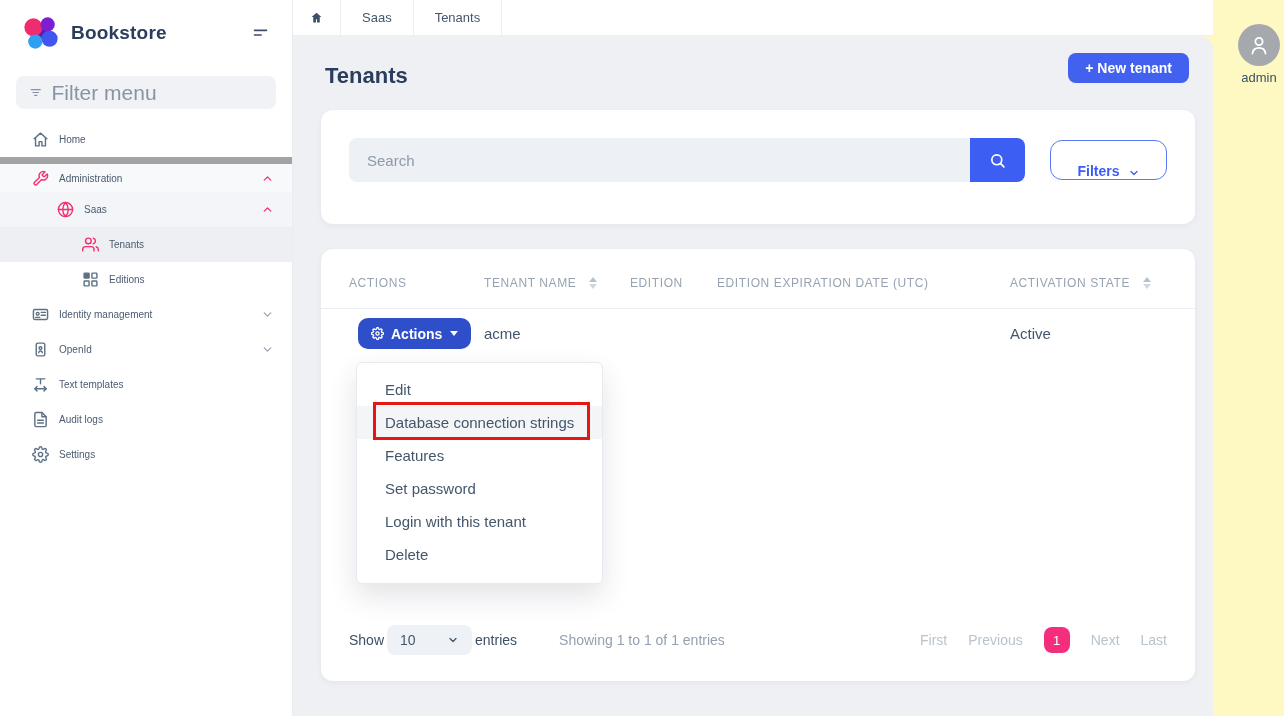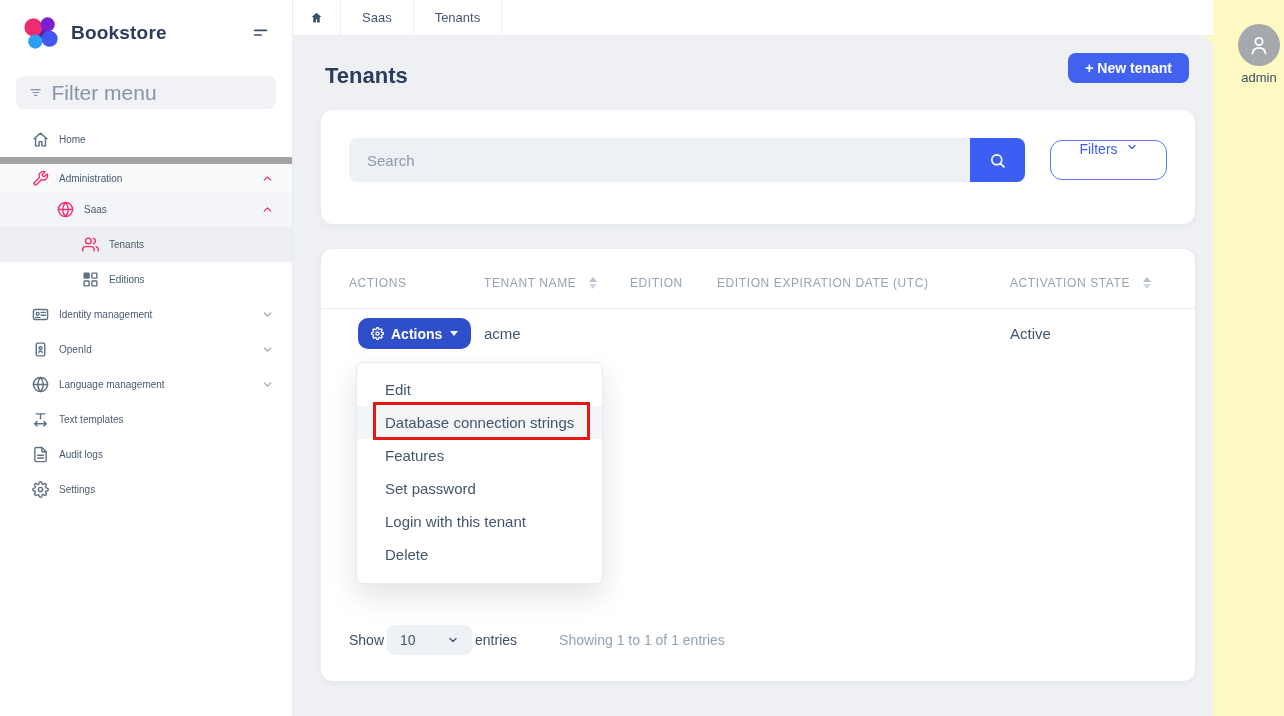--- a/index.html
+++ b/index.html
@@ -38,21 +38,21 @@
   .content{position:absolute;left:293px;top:36px;width:920px;height:680px;background:var(--page-bg);border-top-right-radius:14px}
   .page-title{position:absolute;left:32px;top:27px;font-size:22px;font-weight:bold;color:var(--navy)}
   .btn-new{position:absolute;right:24px;top:17px;height:30px;background:var(--primary);color:#fff;font-size:14px;font-weight:bold;border:none;border-radius:8px;padding:8px 17px;display:flex;align-items:center;cursor:pointer;font-family:Liberation Sans, sans-serif}
 
   .card{position:absolute;background:#fff;border-radius:12px;box-shadow:0 2px 6px rgba(20,30,60,.05)}
   .search-card{left:28px;top:74px;width:874px;height:114px;padding:28px;display:flex;align-items:flex-start}
   .search-wrap{display:flex;flex:1;height:44px}
   .search-input{flex:1;background:#edf0f4;border:none;border-radius:8px 0 0 8px;padding:0 18px;font-size:15px;color:var(--text);outline:none;min-width:0}
   .search-input::placeholder{color:#8d9aa9}
   .btn-search{width:55px;height:44px;background:#3d5ef2;border:none;border-radius:0 8px 8px 0;color:#fff;display:flex;align-items:center;justify-content:center;cursor:pointer}
-  .btn-filters{margin-left:25px;margin-top:2px;width:117px;height:40px;background:#fff;border:1px solid #5b79f7;border-radius:12px;color:#3d5bf5;font-size:14px;font-weight:normal;display:flex;align-items:flex-start;justify-content:center;gap:8px;cursor:pointer;font-family:inherit}
+  .btn-filters{margin-left:25px;margin-top:2px;width:117px;height:40px;background:#fff;border:1px solid #5b79f7;border-radius:12px;color:#3d5bf5;font-size:14px;font-weight:bold;display:flex;align-items:flex-end;justify-content:center;gap:8px;cursor:pointer;font-family:inherit}
 
   .table-card{left:28px;top:213px;width:874px;height:432px}
   .thead{display:flex;align-items:center;padding:27px 28px 18px;border-bottom:1px solid #eaedf1;font-size:12px;letter-spacing:.6px;color:var(--muted)}
   .hcell{display:flex;align-items:center}
   .col-actions{width:135px}.col-name{width:146px}.col-edition{width:87px}.col-exp{width:293px}.col-state{flex:1}
   .sort{display:inline-flex;flex-direction:column;gap:2px;margin-left:13px}
   .tri-up{width:0;height:0;border-left:4px solid transparent;border-right:4px solid transparent;border-bottom:5px solid #b7c1cc}
   .tri-down{width:0;height:0;border-left:4px solid transparent;border-right:4px solid transparent;border-top:5px solid #d0d7df}
   .trow{display:flex;align-items:center;padding:9px 28px 0;font-size:15px;color:var(--text)}
   .btn-actions{margin-left:9px;height:31px;background:var(--primary-dark);border:none;border-radius:10px;color:#fff;font-size:14px;font-weight:bold;padding:0 13px;display:flex;align-items:center;gap:7px;cursor:pointer;font-family:inherit}
@@ -180,31 +180,20 @@
             <rect x="6" y="3" width="12" height="18" rx="2"></rect>
             <circle cx="12" cy="10" r="2"></circle>
             <path d="M9.5 16.5a2.5 2.5 0 0 1 5 0"></path>
           </svg>
         <span class="lbl">OpenId</span>
         <svg class="chev" viewBox="0 0 24 24" fill="none" stroke="currentColor" stroke-width="2.4" stroke-linecap="round" stroke-linejoin="round">
             <polyline points="6 9 12 15 18 9"></polyline>
           </svg>
       </div>
 
-      <div class="nav-item">
-        <svg class="ni" viewBox="0 0 24 24" fill="none" stroke="currentColor" stroke-width="2" stroke-linecap="round" stroke-linejoin="round">
-            <circle cx="12" cy="12" r="10"></circle>
-            <line x1="2" y1="12" x2="22" y2="12"></line>
-            <path d="M12 2a15.3 15.3 0 0 1 4 10 15.3 15.3 0 0 1-4 10 15.3 15.3 0 0 1-4-10 15.3 15.3 0 0 1 4-10z"></path>
-          </svg>
-        <span class="lbl">Language management</span>
-        <svg class="chev" viewBox="0 0 24 24" fill="none" stroke="currentColor" stroke-width="2.4" stroke-linecap="round" stroke-linejoin="round">
-            <polyline points="6 9 12 15 18 9"></polyline>
-          </svg>
-      </div>
 
       <div class="nav-item">
         <svg class="ni" viewBox="0 0 24 24" fill="none" stroke="currentColor" stroke-width="2" stroke-linecap="round" stroke-linejoin="round">
             <path d="M6 4h12M12 4v7"></path>
             <path d="M4 18h16"></path>
             <path d="M7 15l-3 3 3 3"></path>
             <path d="M17 15l3 3-3 3"></path>
           </svg>
         <span class="lbl">Text templates</span>
       </div>
@@ -313,20 +302,27 @@
       <div class="tfoot">
         <span>Show</span>
         <div class="page-size">
           <span>10</span>
           <svg width="12" height="12" viewBox="0 0 24 24" fill="none" stroke="#44566c" stroke-width="2.6" stroke-linecap="round" stroke-linejoin="round">
               <polyline points="6 9 12 15 18 9"></polyline>
             </svg>
         </div>
         <span>entries</span>
         <span class="summary">Showing 1 to 1 of 1 entries</span>
+        <div class="pager">
+          <span class="plink">First</span>
+          <span class="plink">Previous</span>
+          <span class="page-badge">1</span>
+          <span class="plink">Next</span>
+          <span class="plink">Last</span>
+        </div>
       </div>
     </div>
   </div>
 
   <div class="actions-menu">
     <div class="menu-item">Edit</div>
     <div class="menu-item hl">Database connection strings</div>
     <div class="menu-item">Features</div>
     <div class="menu-item">Set password</div>
     <div class="menu-item">Login with this tenant</div>

